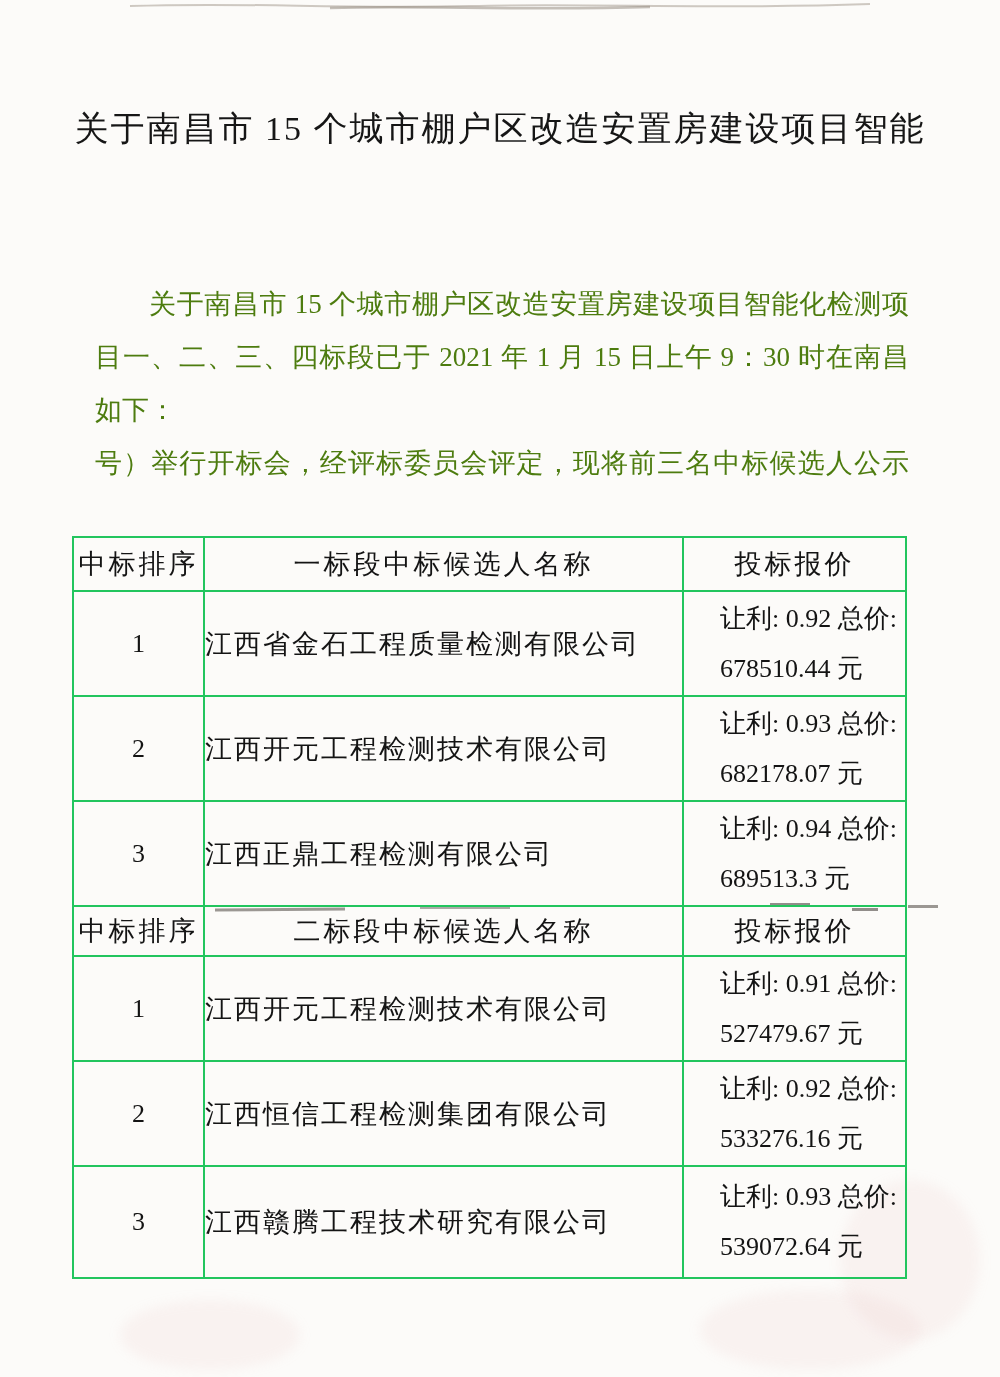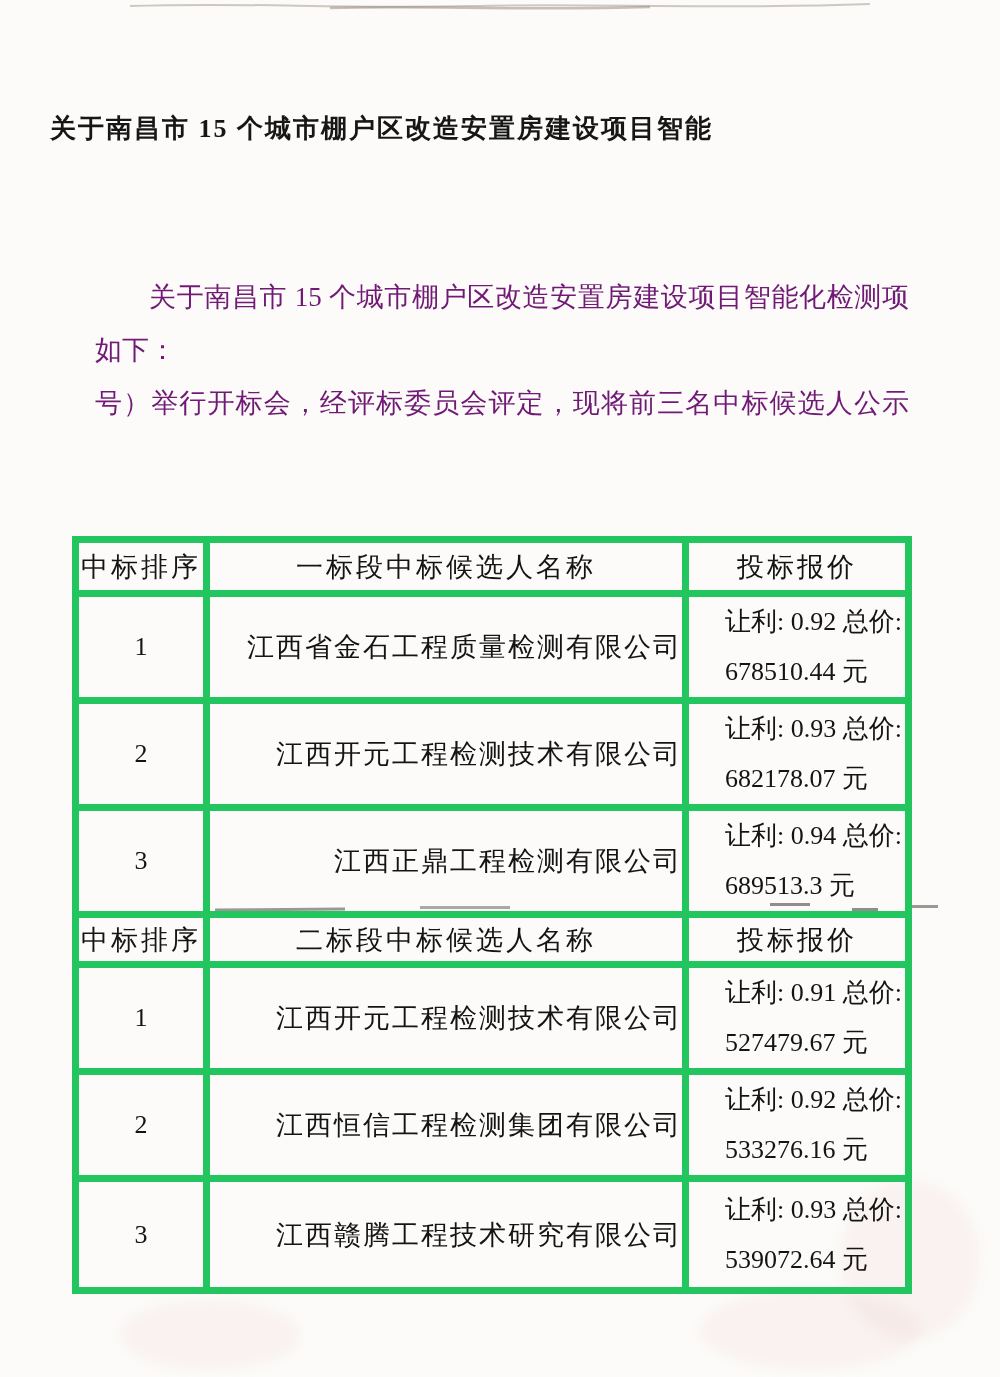--- a/index.html
+++ b/index.html
@@ -12,50 +12,50 @@
     color:#161616;
     font-family:"Liberation Serif","DejaVu Serif",serif;
   }
   
   .scan-top{position:absolute;top:0;left:0;width:1000px;height:14px;}
   .smudge{position:absolute;background:#4a4540;}
   .pink-blot{position:absolute;border-radius:50%;background:rgba(226,168,168,0.10);filter:blur(6px);}
 
   .title{
     position:absolute;top:98px;left:50px;width:900px;
-    font-weight:bold;
-    font-size:26px;line-height:61px;letter-spacing:2px;
+    text-align:center;font-weight:normal;
+    font-size:34px;line-height:61px;letter-spacing:2px;
   }
   .paragraph{
-    position:absolute;top:271px;left:95px;width:814px;
-    font-size:27px;line-height:53px;color:#701a75;
+    position:absolute;top:278px;left:95px;width:814px;
+    font-size:27px;line-height:53px;color:#4d7c0f;
   }
   .paragraph .line{white-space:nowrap;}
   .paragraph .fill{text-align:justify;text-align-last:justify;white-space:normal;}
   .paragraph .indent{text-indent:2em;}
 
   .bidtable{
     position:absolute;top:536px;left:72px;width:833px;
     border-collapse:collapse;table-layout:fixed;
   }
   .bidtable td,.bidtable th{
-    border:7px solid #22c55e;
+    border:2px solid #22c55e;
     padding:0;vertical-align:middle;
     font-weight:normal;color:#141414;
   }
   .col-rank{width:131px;}
   .col-name{width:479px;}
   .col-price{width:223px;}
   .hrow th{font-size:27px;text-align:center;letter-spacing:3px;}
   .h1{height:54px;}
   .h2{height:50px;}
   .drow{height:105px;}
   .drow-last{height:112px;}
   .rank-cell{text-align:center;font-size:26px;font-family:"Liberation Serif","DejaVu Serif",serif;}
-  .name-cell{text-align:right;font-size:27px;letter-spacing:2px;}
+  .name-cell{text-align:left;font-size:27px;letter-spacing:2px;}
   .price-cell{text-align:left;font-size:26px;padding-left:16px !important;padding-right:4px !important;}
   .price-cell .pl{line-height:50px;white-space:nowrap;margin-left:20px;}
 </style>
 </head>
 <body>
 
 <div class="page">
 
   <svg class="scan-top" viewBox="0 0 1000 14" aria-hidden="true">
     <path d="M130,6 C 250,2 330,9 470,6 C 610,3 700,10 870,4" stroke="#a89f94" stroke-width="2" fill="none" opacity="0.55"></path>
@@ -71,20 +71,21 @@
   <div class="pink-blot" style="left:840px;top:1180px;width:140px;height:160px;"></div>
   <div class="pink-blot" style="left:700px;top:1290px;width:220px;height:80px;"></div>
   <div class="pink-blot" style="left:120px;top:1300px;width:180px;height:70px;"></div>
 
   <div class="title">
     <div>关于南昌市 15 个城市棚户区改造安置房建设项目智能</div>
   </div>
 
   <div class="paragraph">
     <div class="line fill indent">关于南昌市 15 个城市棚户区改造安置房建设项目智能化检测项</div>
+    <div class="line fill">目一、二、三、四标段已于 2021 年 1 月 15 日上午 9：30 时在南昌</div>
     <div class="line">如下：</div>
     <div class="line fill">号）举行开标会，经评标委员会评定，现将前三名中标候选人公示</div>
   </div>
 
   <table class="bidtable">
     <colgroup>
       <col class="col-rank">
         <col class="col-name">
         <col class="col-price">
     </colgroup>

